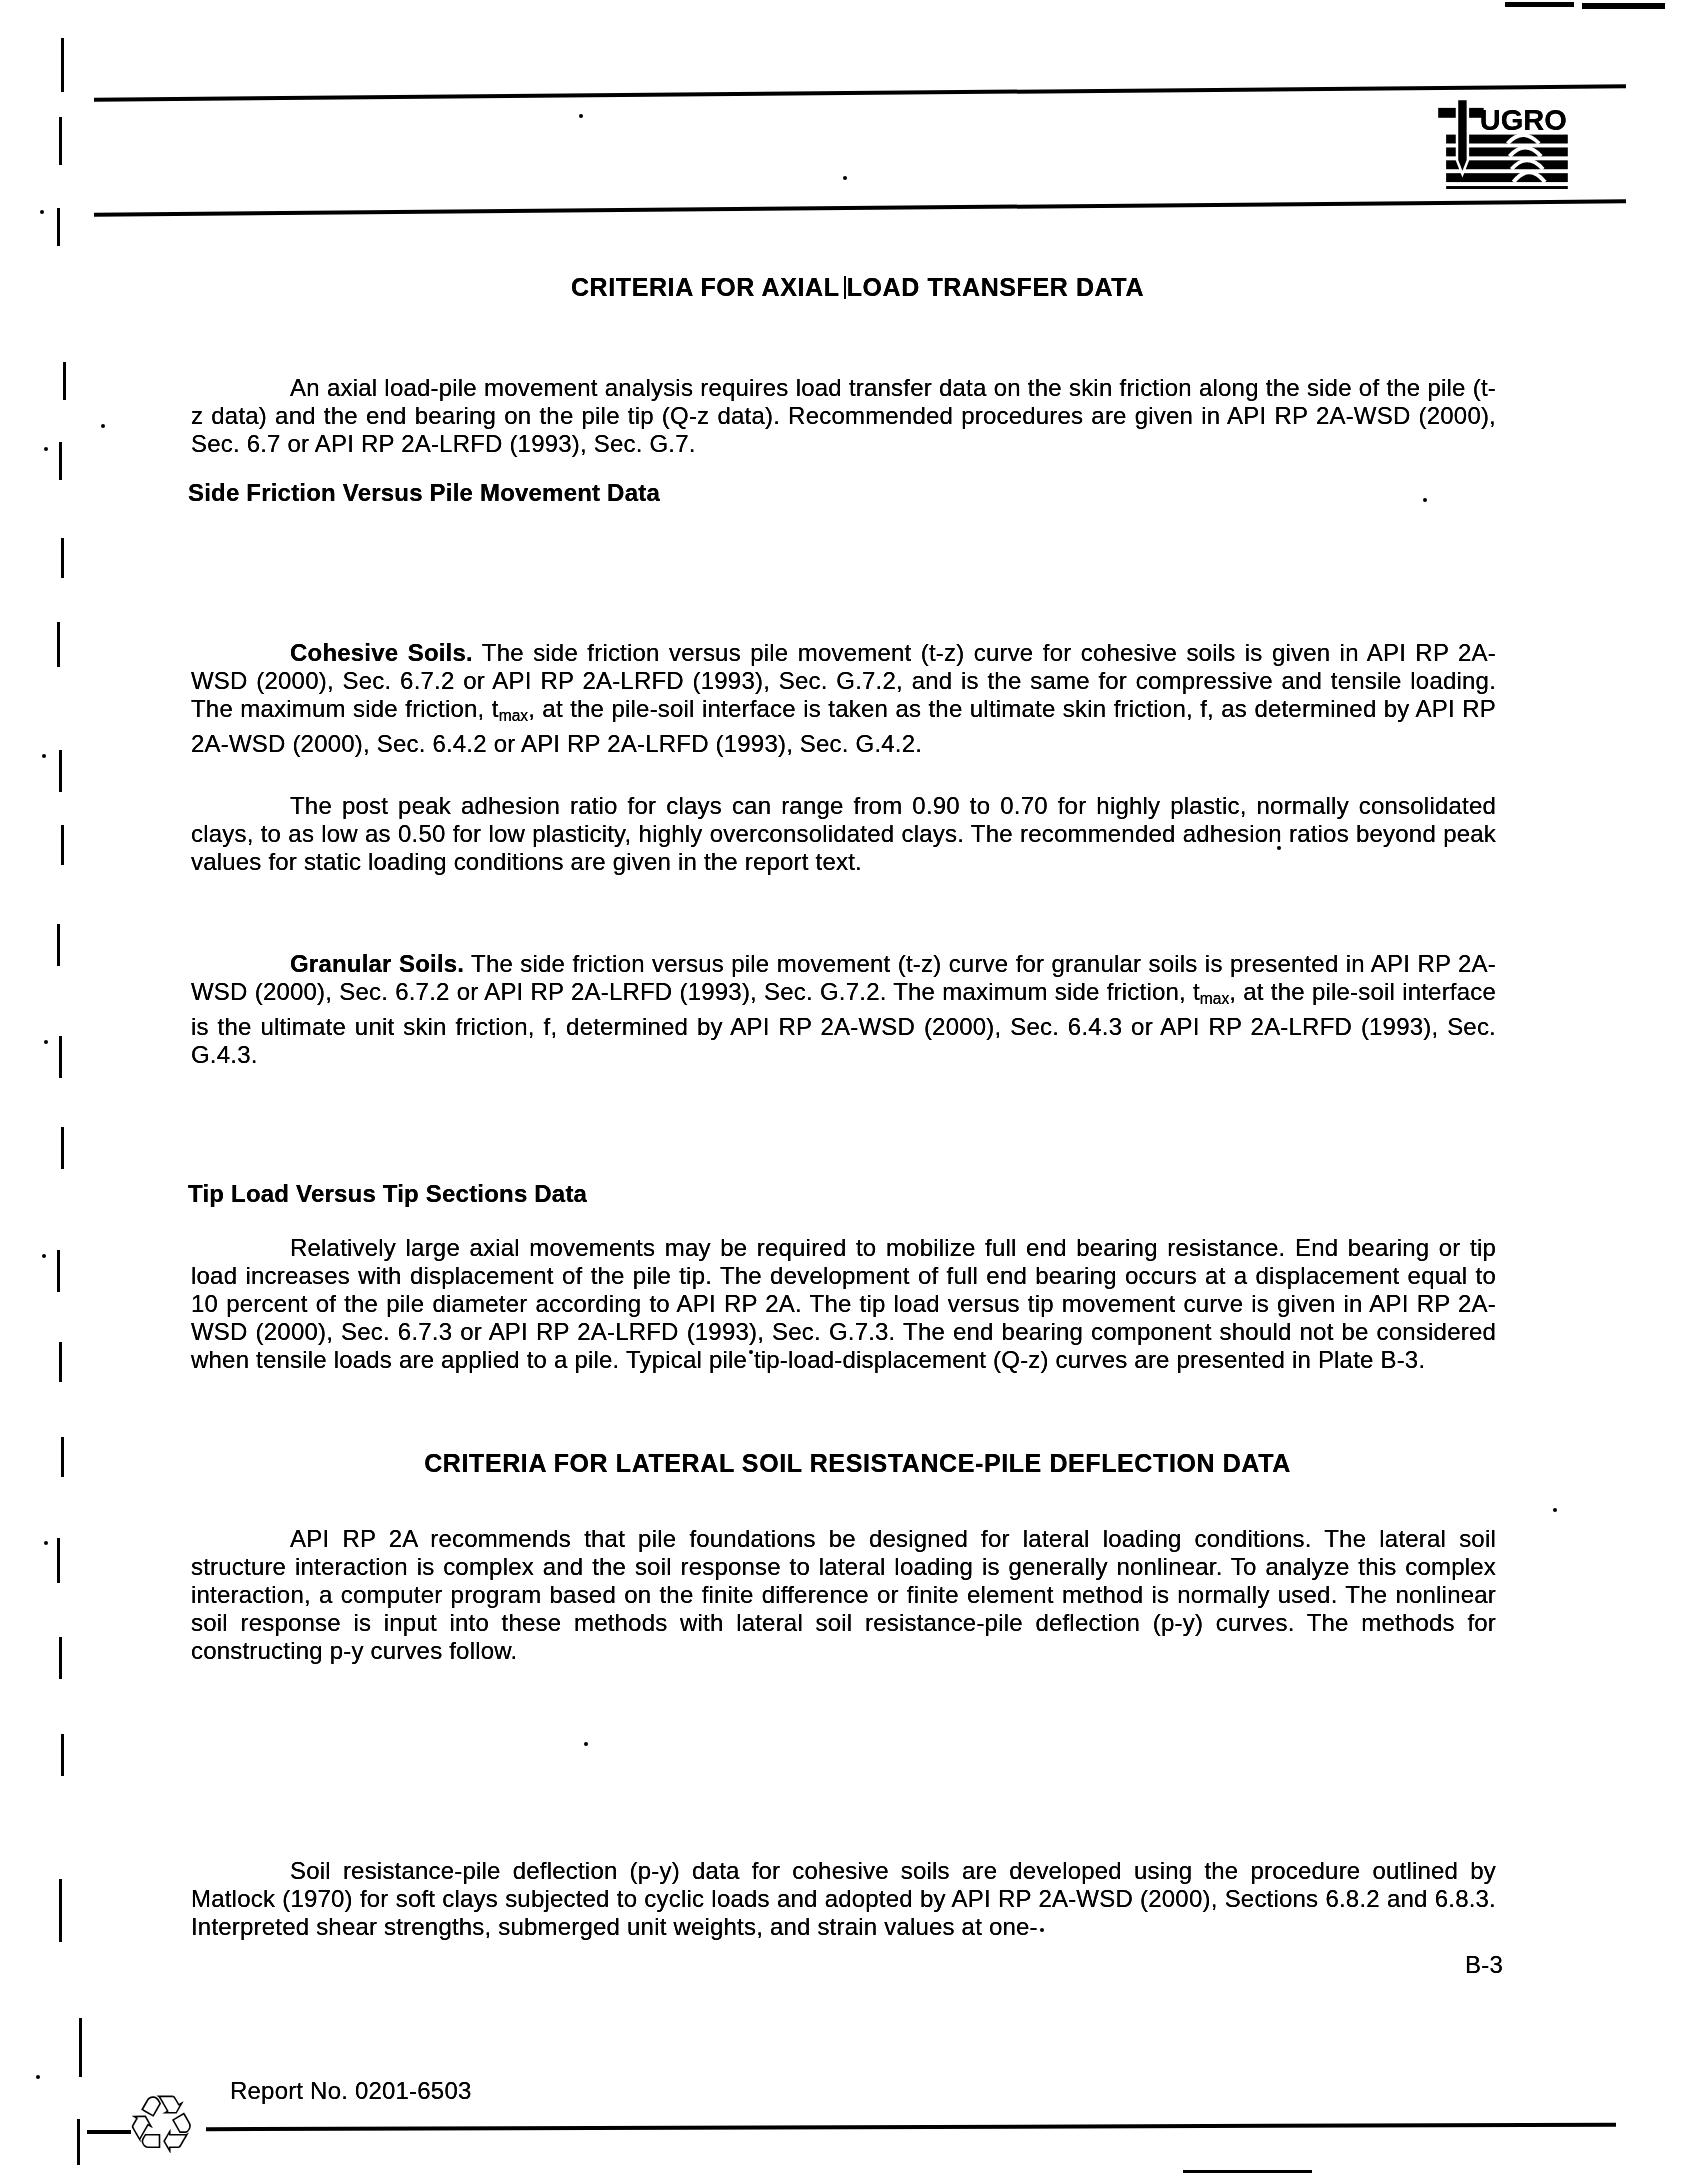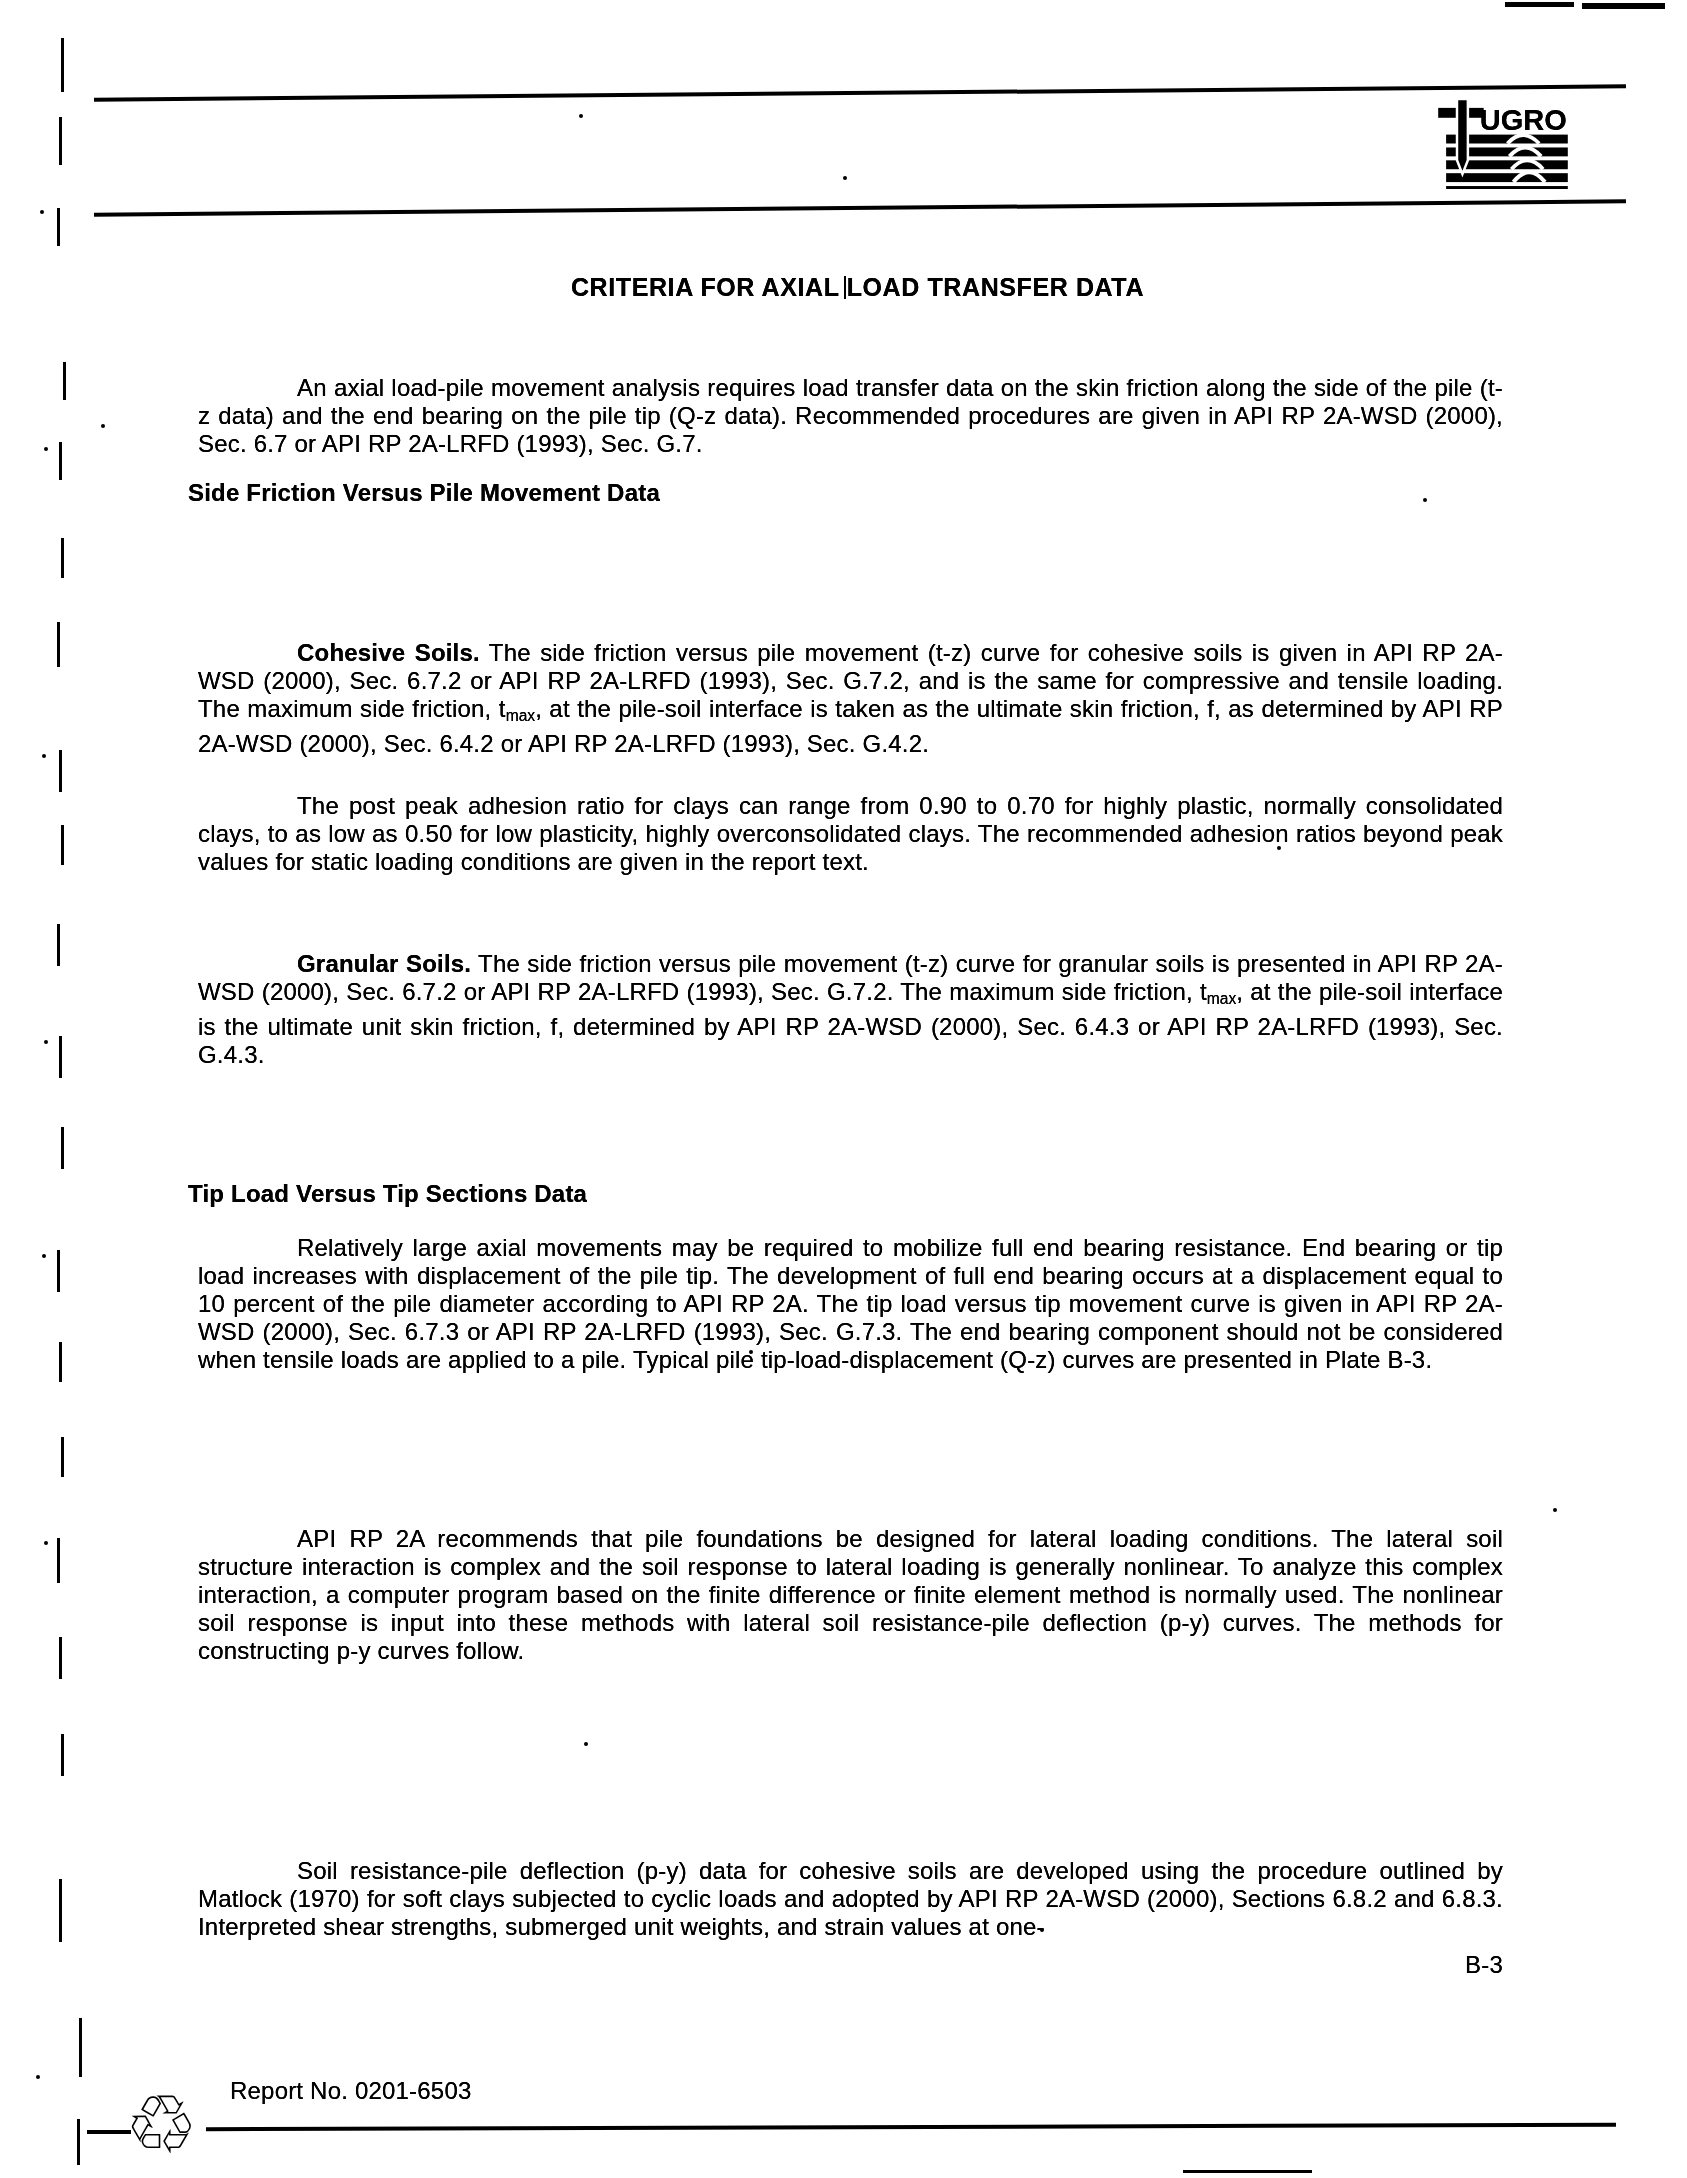--- a/index.html
+++ b/index.html
@@ -7,21 +7,21 @@
     position:relative;
     width:1687px;height:2178px;
     background:#ffffff;
     font-family:"Liberation Sans", sans-serif;
     color:#000;
     overflow:hidden;
     text-shadow:0 0 0.4px #000;
   }
   .body-text{
     position:absolute;
-    left:198px;width:1305px;
+    left:191px;width:1305px;
     font-size:24px;line-height:28px;
     text-align:justify;
     letter-spacing:0.2px;
   }
   .para{ text-indent:99px; }
   .doc-title{
     position:absolute;
     left:205px;width:1305px;
     text-align:center;
     font-size:25px;font-weight:bold;
@@ -92,20 +92,21 @@
   <div class="body-text para" style="top:639px;"><span class="run-b">Cohesive Soils.</span><span>  The side friction versus pile movement (t-z) curve for cohesive soils is given in API RP 2A-WSD (2000), Sec. 6.7.2 or API RP 2A-LRFD (1993), Sec. G.7.2, and is the same for compressive and tensile loading.  The maximum side friction, t</span><span class="run-sub">max</span><span>, at the pile-soil interface is taken as the ultimate skin friction, f, as determined by API RP 2A-WSD (2000), Sec. 6.4.2 or API RP 2A-LRFD (1993), Sec. G.4.2.</span></div>
 
   <div class="body-text para" style="top:792px;"><span>The post peak adhesion ratio for clays can range from 0.90 to 0.70 for highly plastic, normally consolidated clays, to as low as 0.50 for low plasticity, highly overconsolidated clays. The recommended adhesion ratios beyond peak values for static loading conditions are given in the report text.</span></div>
 
   <div class="body-text para" style="top:950px;"><span class="run-b">Granular Soils.</span><span>  The side friction versus pile movement (t-z) curve for granular soils is presented in API RP 2A-WSD (2000), Sec. 6.7.2 or API RP 2A-LRFD (1993), Sec. G.7.2.  The maximum side friction, t</span><span class="run-sub">max</span><span>, at the pile-soil interface is the ultimate unit skin friction, f, determined by API RP 2A-WSD (2000), Sec. 6.4.3 or API RP 2A-LRFD (1993), Sec. G.4.3.</span></div>
 
   <div class="sub-heading" style="top:1180px;">Tip Load Versus Tip Sections Data</div>
 
   <div class="body-text para" style="top:1234px;"><span>Relatively large axial movements may be required to mobilize full end bearing resistance.  End bearing or tip load increases with displacement of the pile tip.  The development of full end bearing occurs at a displacement equal to 10 percent of the pile diameter according to API RP 2A.  The tip load versus tip movement curve is given in API RP 2A-WSD (2000), Sec. 6.7.3 or API RP 2A-LRFD (1993), Sec. G.7.3.  The end bearing component should not be considered when tensile loads are applied to a pile.  Typical pile tip-load-displacement (Q-z) curves are presented in Plate B-3.</span></div>
 
+  <div class="doc-title" style="top:1449px;">CRITERIA FOR LATERAL SOIL RESISTANCE-PILE DEFLECTION DATA</div>
 
   <div class="body-text para" style="top:1525px;"><span>API RP 2A recommends that pile foundations be designed for lateral loading conditions.  The lateral soil structure interaction is complex and the soil response to lateral loading is generally nonlinear.  To analyze this complex interaction, a computer program based on the finite difference or finite element method is normally used.  The nonlinear soil response is input into these methods with lateral soil resistance-pile deflection (p-y) curves.  The methods for constructing p-y curves follow.</span></div>
 
 
   <div class="body-text para" style="top:1857px;"><span>Soil resistance-pile deflection (p-y) data for cohesive soils are developed using the procedure outlined by Matlock (1970) for soft clays subjected to cyclic loads and adopted by API RP 2A-WSD (2000), Sections 6.8.2 and 6.8.3.  Interpreted shear strengths, submerged unit weights, and strain values at one-</span></div>
 
   <div class="footer-text" style="left:195px;top:2077px;margin-left:35px;">Report No. 0201-6503</div>
   <div class="footer-text" style="left:1465px;top:1951px;">B-3</div>
 
   <div class="rule" style="left:206px;top:2125px;width:1410px;height:4px;transform:rotate(-0.18deg);"></div>

